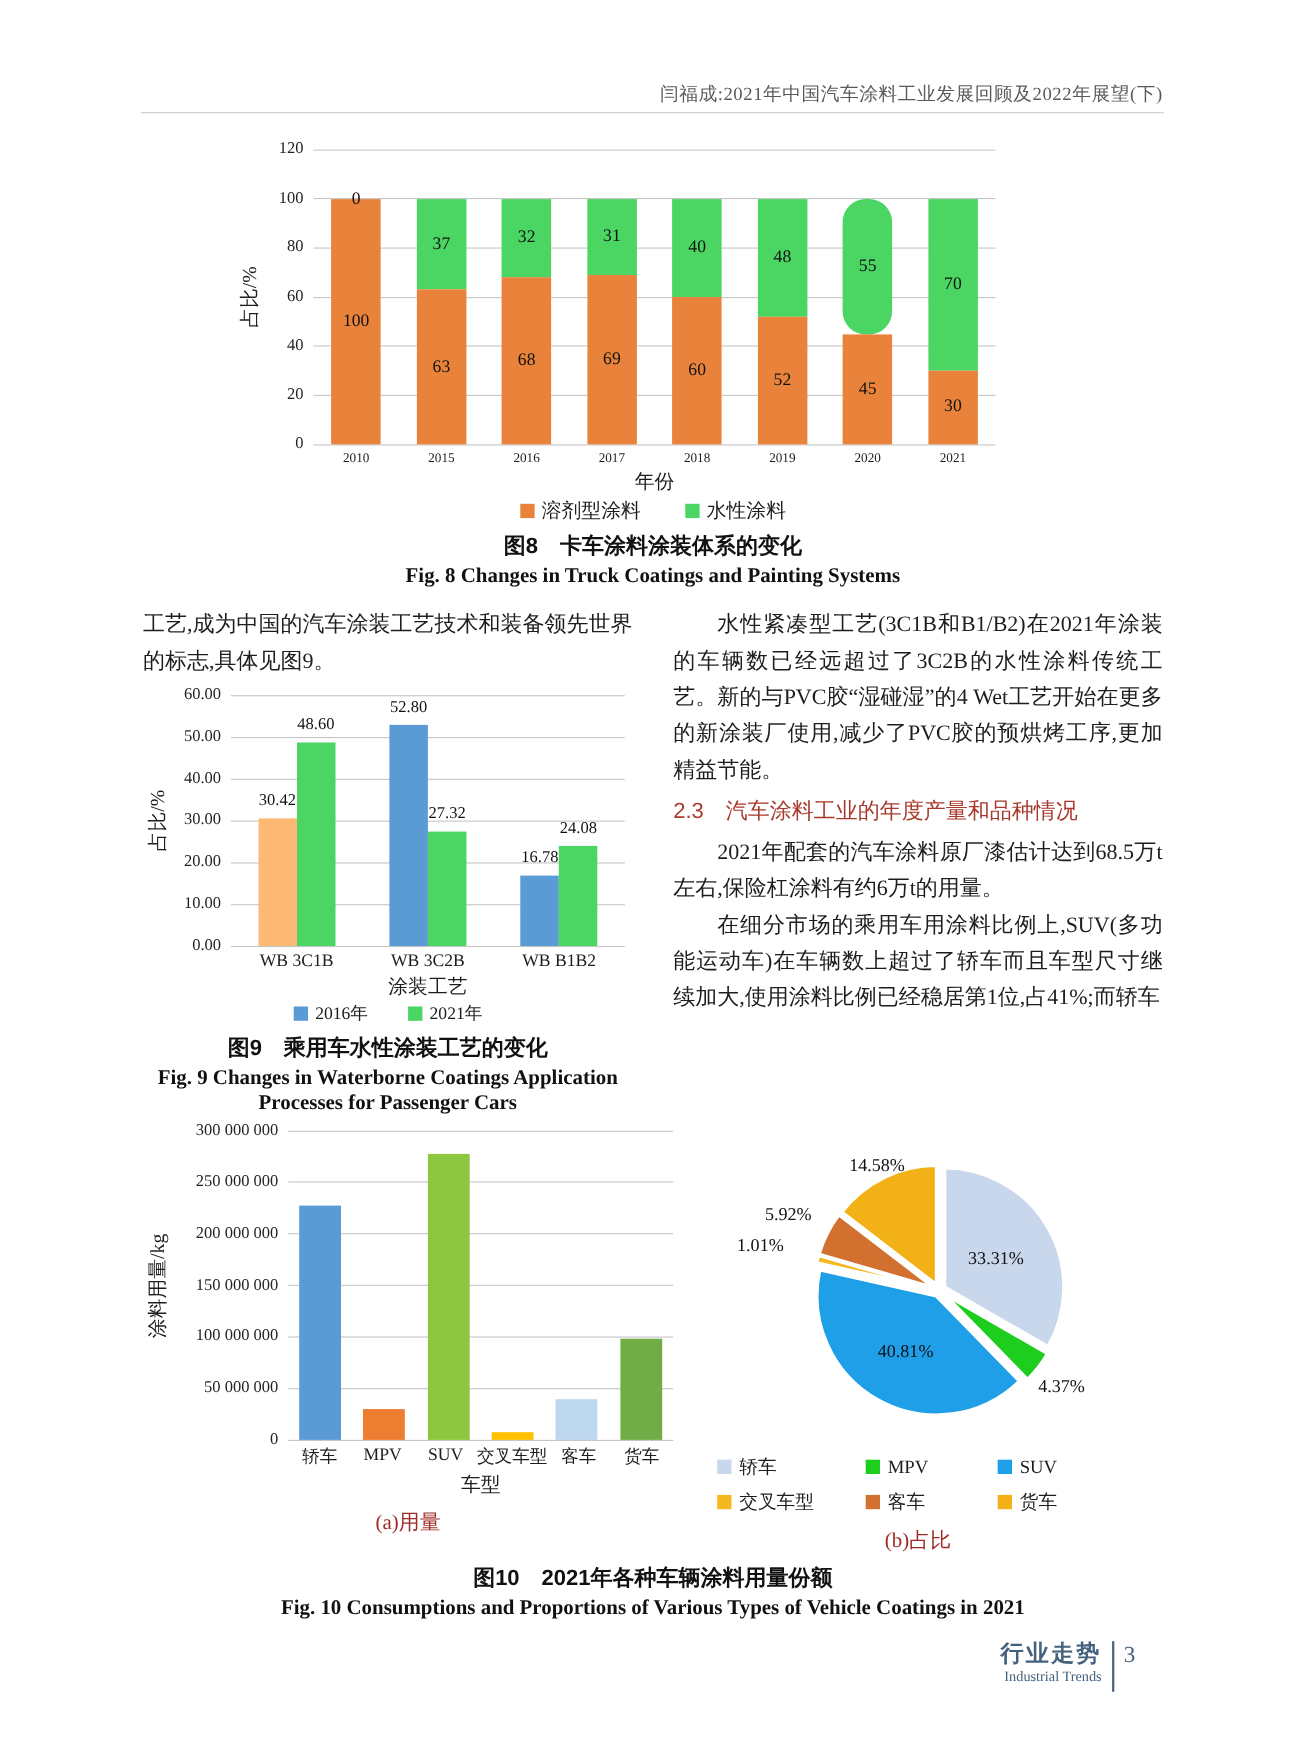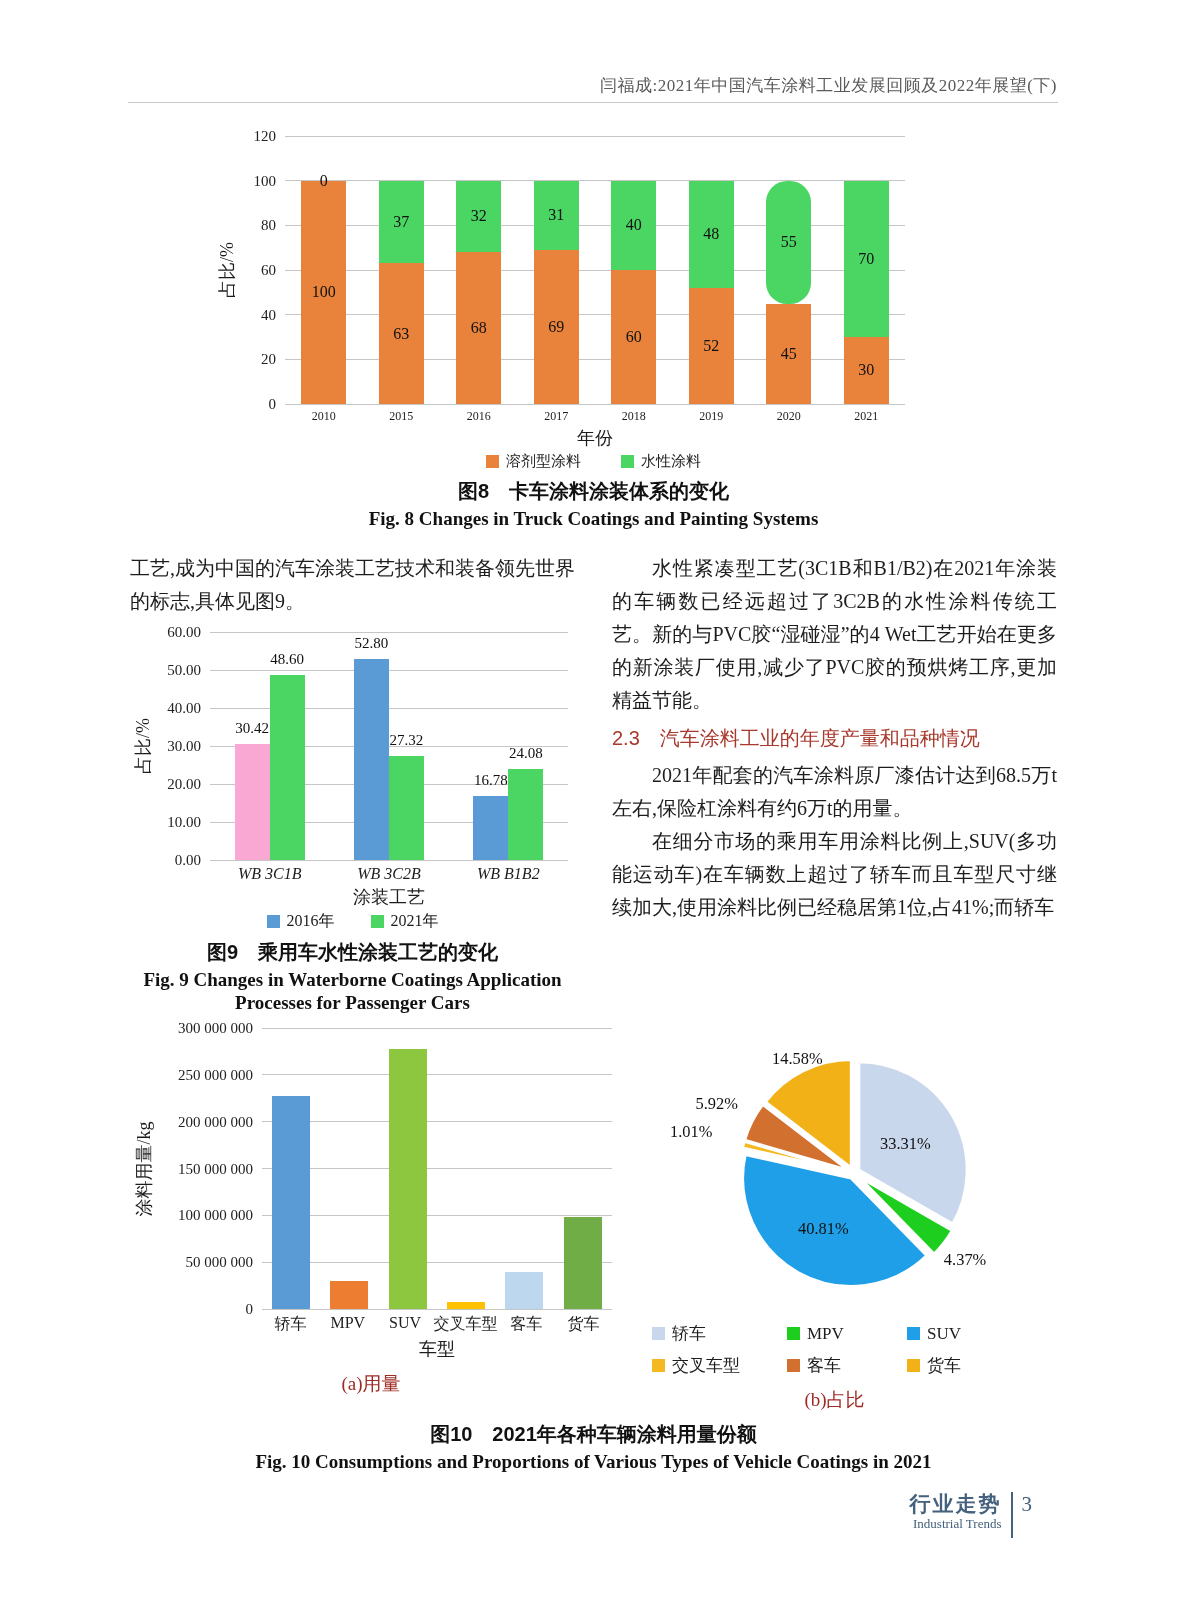--- a/index.html
+++ b/index.html
@@ -25,21 +25,21 @@
   .seg{position:relative;width:100%;}
   .vlabel{position:absolute;left:-12px;right:-12px;top:50%;transform:translateY(-50%);
           text-align:center;font-size:16px;color:#111;z-index:2;}
   .pair{display:flex;align-items:flex-end;height:100%;}
   .gbar{position:relative;}
   .toplabel{position:absolute;top:-24px;left:-16px;right:-16px;text-align:center;font-size:15px;color:#111;}
   .sbar{}
   .xticks{display:flex;margin-top:5px;}
   .xtick{flex:1;text-align:center;font-size:12px;white-space:nowrap;}
   .xlabel{text-align:center;font-size:18px;margin-top:2px;}
-  .legend-row{display:flex;justify-content:center;gap:40px;margin-top:2px;font-size:15px;}
+  .legend-row{display:flex;justify-content:center;gap:40px;margin-top:2px;font-size:18px;}
   .leg-item{display:inline-flex;align-items:center;}
   .swatch{display:inline-block;width:13px;height:13px;margin-right:7px;}
   .cap-cn{text-align:center;font-family:"Liberation Sans","DejaVu Sans",sans-serif;
           font-weight:bold;font-size:20px;margin-top:7px;color:#111;}
   .cap-en{text-align:center;font-weight:bold;font-size:19px;margin-top:3px;color:#111;}
 
   
   .fig8-block{position:absolute;top:136px;left:130px;width:927px;}
   .chart8{margin-left:84px;}
   .chart8 .ybox,.chart8 .ylab{height:268px;}
@@ -55,21 +55,21 @@
   .section-heading{font-family:"Liberation Sans","DejaVu Sans",sans-serif;font-weight:normal;
                    color:#a8392c;font-size:20px;margin:5px 0 4px 0;line-height:33px;}
   .section-heading .hnum{margin-right:20px;}
 
   
   .fig9-block{margin-top:14px;}
   .chart9 .ybox,.chart9 .ylab{height:228px;}
   .chart9 .ybox{width:54px;}
   .chart9 .plot{width:358px;height:228px;}
   .chart9 .gbar{width:35px;}
-  .chart9 .xtick{font-size:16px;font-style:italic;}
+  .chart9 .xtick{font-size:16px;}
   .fig9-block .legend-row{gap:36px;font-size:16px;}
 
   
   .fig10-block{position:absolute;top:1028px;left:130px;width:927px;}
   .fig10-row{display:flex;}
   .fig10a{width:482px;}
   .chart10a .ybox,.chart10a .ylab{height:281px;}
   .chart10a .ybox{width:106px;}
   .chart10a .plot{width:350px;height:281px;}
   .chart10a .sbar{width:38px;}
@@ -256,21 +256,21 @@
                 <div class="grid" style="bottom: calc(0% - 0.5px);"></div>
                 <div class="grid" style="bottom: calc(16.6667% - 0.5px);"></div>
                 <div class="grid" style="bottom: calc(33.3333% - 0.5px);"></div>
                 <div class="grid" style="bottom: calc(50% - 0.5px);"></div>
                 <div class="grid" style="bottom: calc(66.6667% - 0.5px);"></div>
                 <div class="grid" style="bottom: calc(83.3333% - 0.5px);"></div>
                 <div class="grid" style="bottom: calc(100% - 0.5px);"></div>
                 <div class="bars">
                   <div class="bcol">
                     <div class="pair">
-                      <div class="gbar" style="height: 50.7%; background: #f9a8d4;">
+                      <div class="gbar" style="height: 50.7%; background: #fdba74;">
                         <span class="toplabel">30.42</span>
                       </div>
                       <div class="gbar" style="height: 81%; background: rgb(75, 213, 99);">
                         <span class="toplabel">48.60</span>
                       </div>
                     </div>
                   </div>
                   <div class="bcol">
                     <div class="pair">
                       <div class="gbar" style="height: 88%; background: rgb(91, 155, 213);">

